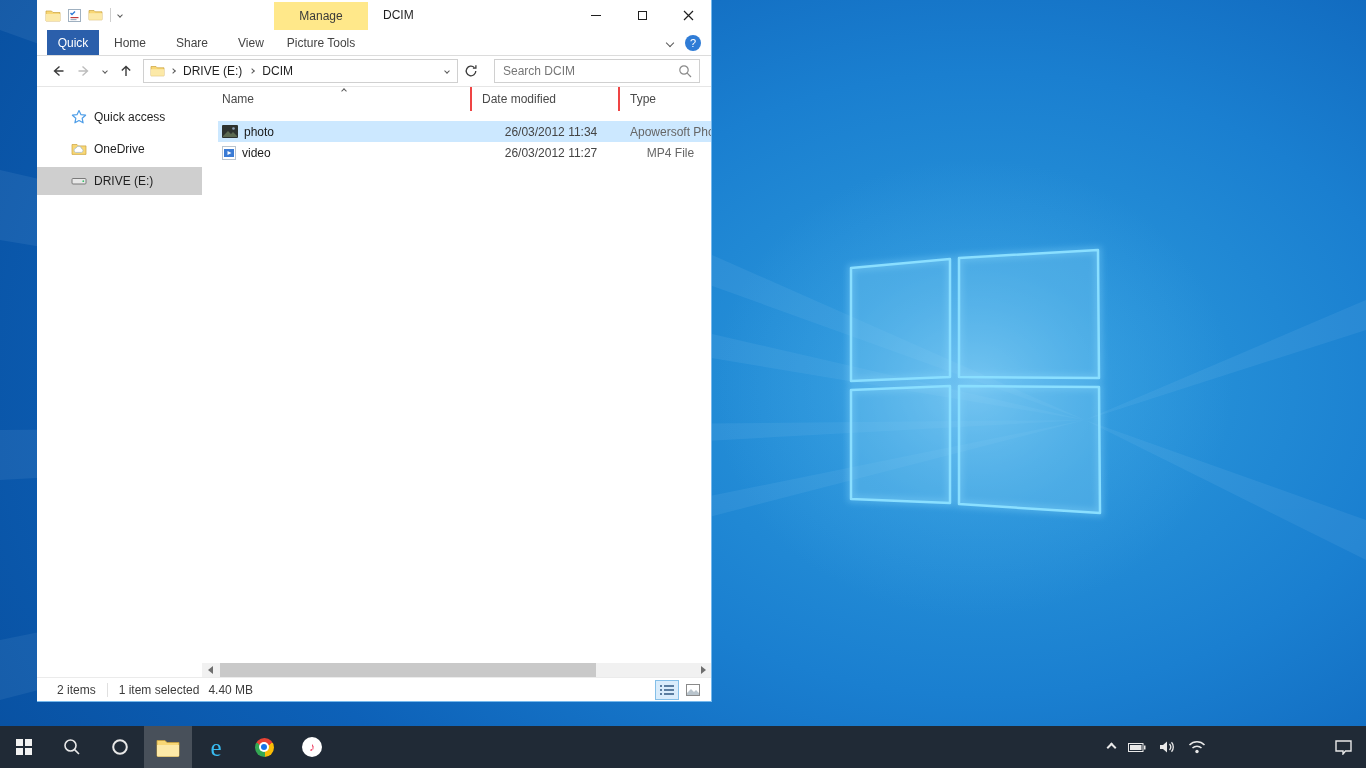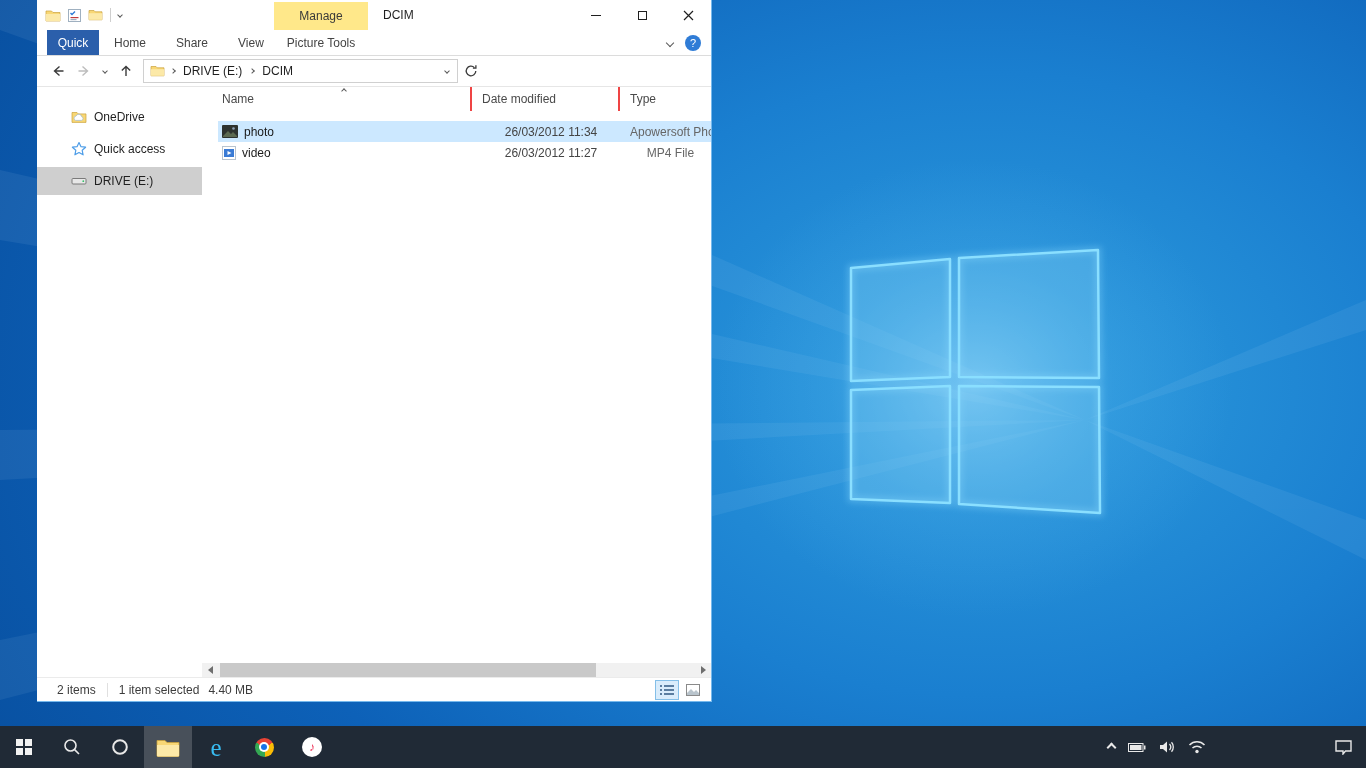--- a/index.html
+++ b/index.html
@@ -275,37 +275,46 @@
       <span class="addr-drop">
           <span class="chev down sm"></span>
         </span>
     </div>
     <div class="refresh-btn">
       <svg width="14" height="14" viewBox="0 0 14 14">
           <path d="M11.8 7 a4.8 4.8 0 1 1 -1.4 -3.4" fill="none" stroke="#3b3b3b" stroke-width="1.3"></path>
           <path d="M11.9 1.2 v3 h-3" fill="none" stroke="#3b3b3b" stroke-width="1.3"></path>
         </svg>
     </div>
+    <div class="search-box">
+      <input type="text" placeholder="Search DCIM" style="">
+      <span class="search-glyph">
+        <svg width="14" height="14" viewBox="0 0 14 14">
+            <circle cx="6" cy="6" r="4.2" fill="none" stroke="#8a8a8a" stroke-width="1.2"></circle>
+            <line x1="9.2" y1="9.2" x2="13" y2="13" stroke="#8a8a8a" stroke-width="1.2"></line>
+          </svg>
+      </span>
+    </div>
   </div>
 
   <div class="window-body">
 
     <div class="sidebar">
+      <div class="side-item">
+        <svg width="16" height="16" viewBox="0 0 16 16">
+            <path d="M8 1.5 l2 4.2 4.6 .5 -3.4 3.1 .9 4.5 L8 11.5 3.9 13.8 l.9 -4.5 L1.4 6.2 6 5.7 z" fill="none" stroke="#4f9ee8" stroke-width="1.2" stroke-linejoin="round"></path>
+          </svg>
+        <span class="side-label">Quick access</span>
+      </div>
       <div class="side-item">
         <svg width="16" height="16" viewBox="0 0 16 16">
             <path d="M1 3.5 h5 l1.4 1.4 H15 v8.5 H1 z" fill="#f8d775" stroke="#caa23d" stroke-width="0.7"></path>
             <path d="M4.6 11.4 a2.2 2.2 0 0 1 .4 -4.3 3 3 0 0 1 5.7 .6 1.9 1.9 0 0 1 -.3 3.7 z" fill="#fff" stroke="#9fb6c9" stroke-width="0.7"></path>
           </svg>
         <span class="side-label">OneDrive</span>
-      </div>
-      <div class="side-item">
-        <svg width="16" height="16" viewBox="0 0 16 16">
-            <path d="M8 1.5 l2 4.2 4.6 .5 -3.4 3.1 .9 4.5 L8 11.5 3.9 13.8 l.9 -4.5 L1.4 6.2 6 5.7 z" fill="none" stroke="#4f9ee8" stroke-width="1.2" stroke-linejoin="round"></path>
-          </svg>
-        <span class="side-label">Quick access</span>
       </div>
       <div class="side-item selected">
         <svg width="16" height="16" viewBox="0 0 16 16">
             <rect x="1" y="5.5" width="14" height="5.5" rx="1" fill="#e8e8e8" stroke="#7a7a7a"></rect>
             <circle cx="12.3" cy="8.2" r="0.9" fill="#39c16c"></circle>
           </svg>
         <span class="side-label">DRIVE (E:)</span>
       </div>
     </div>
 

